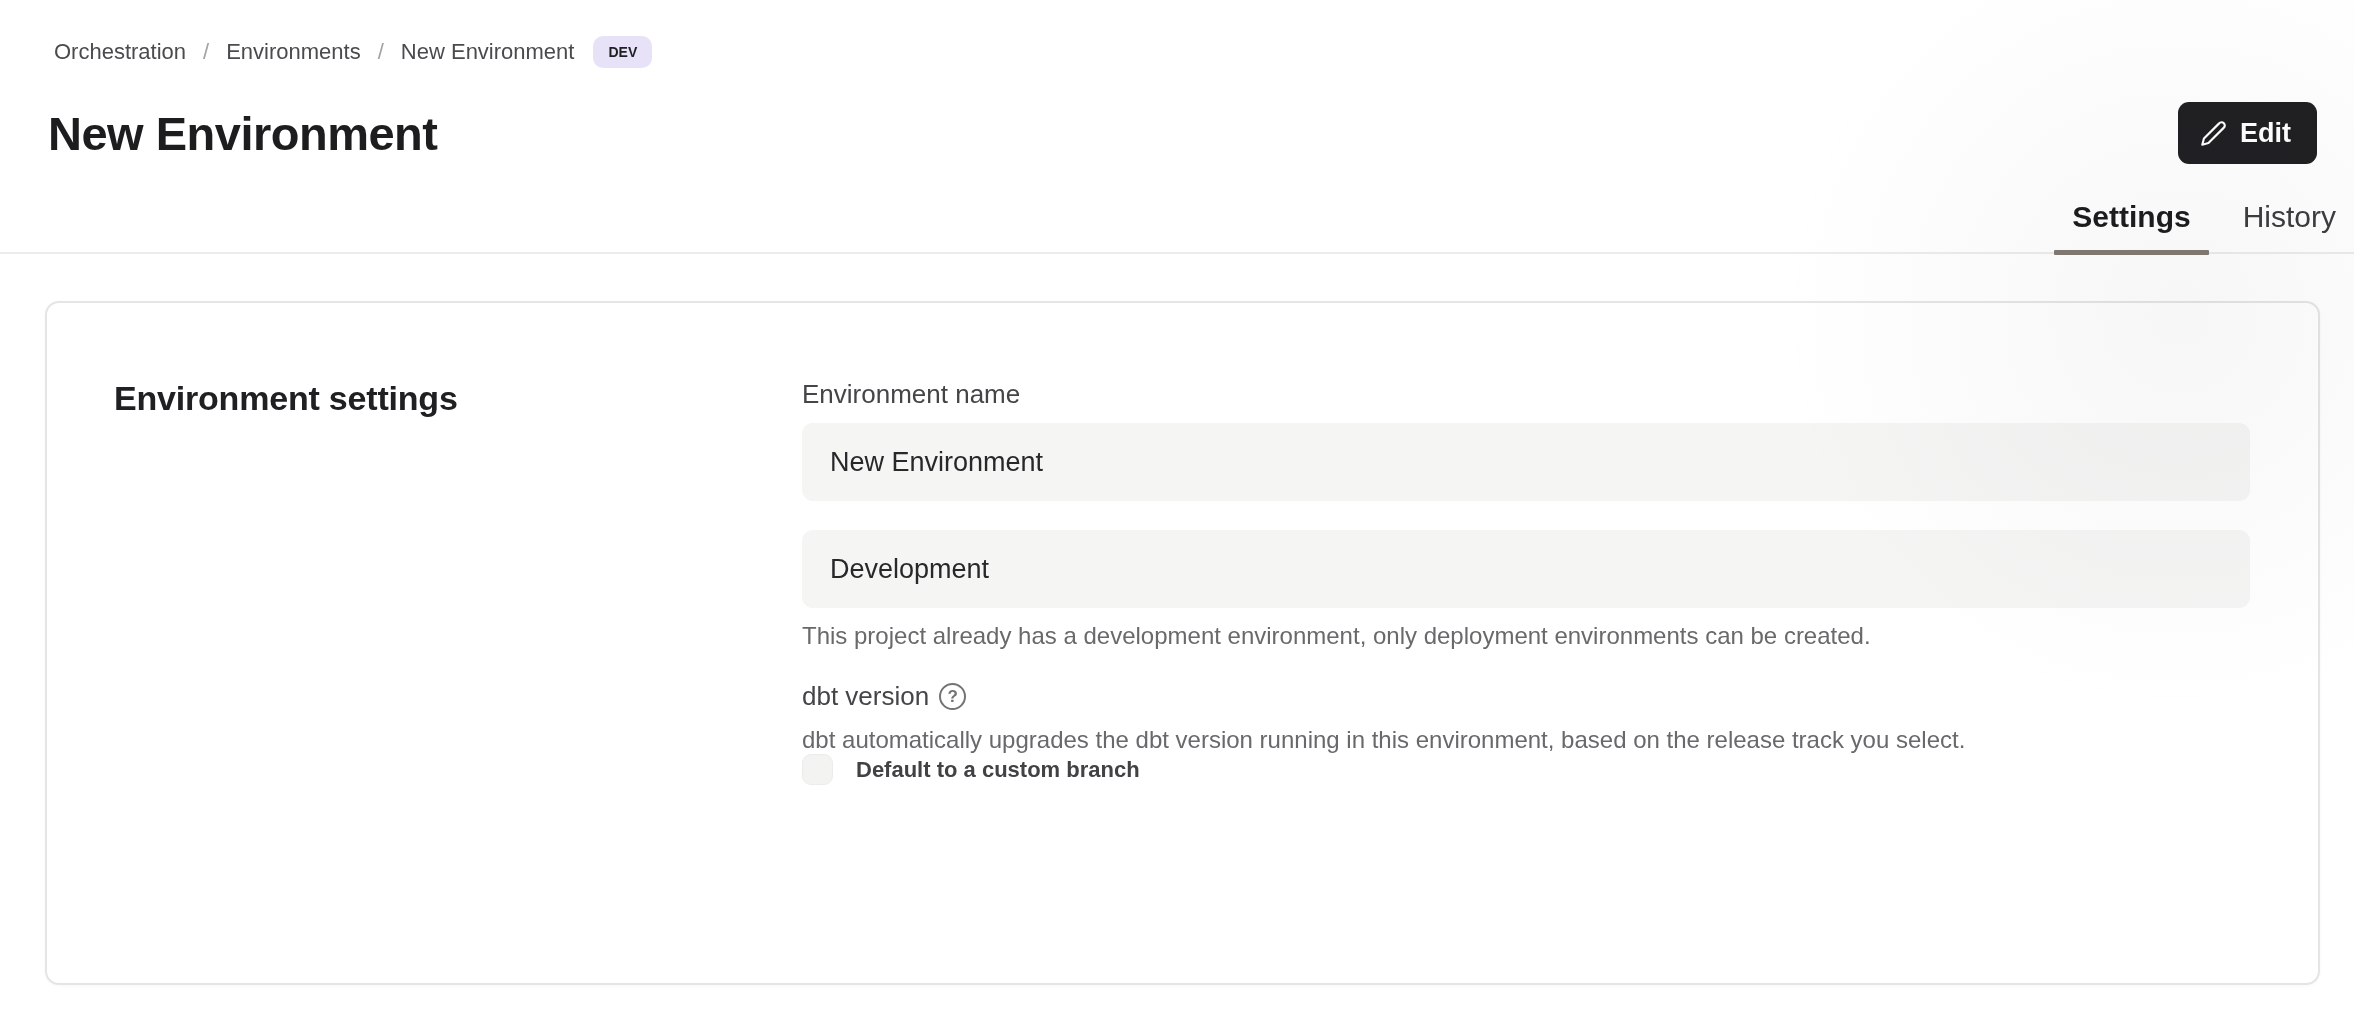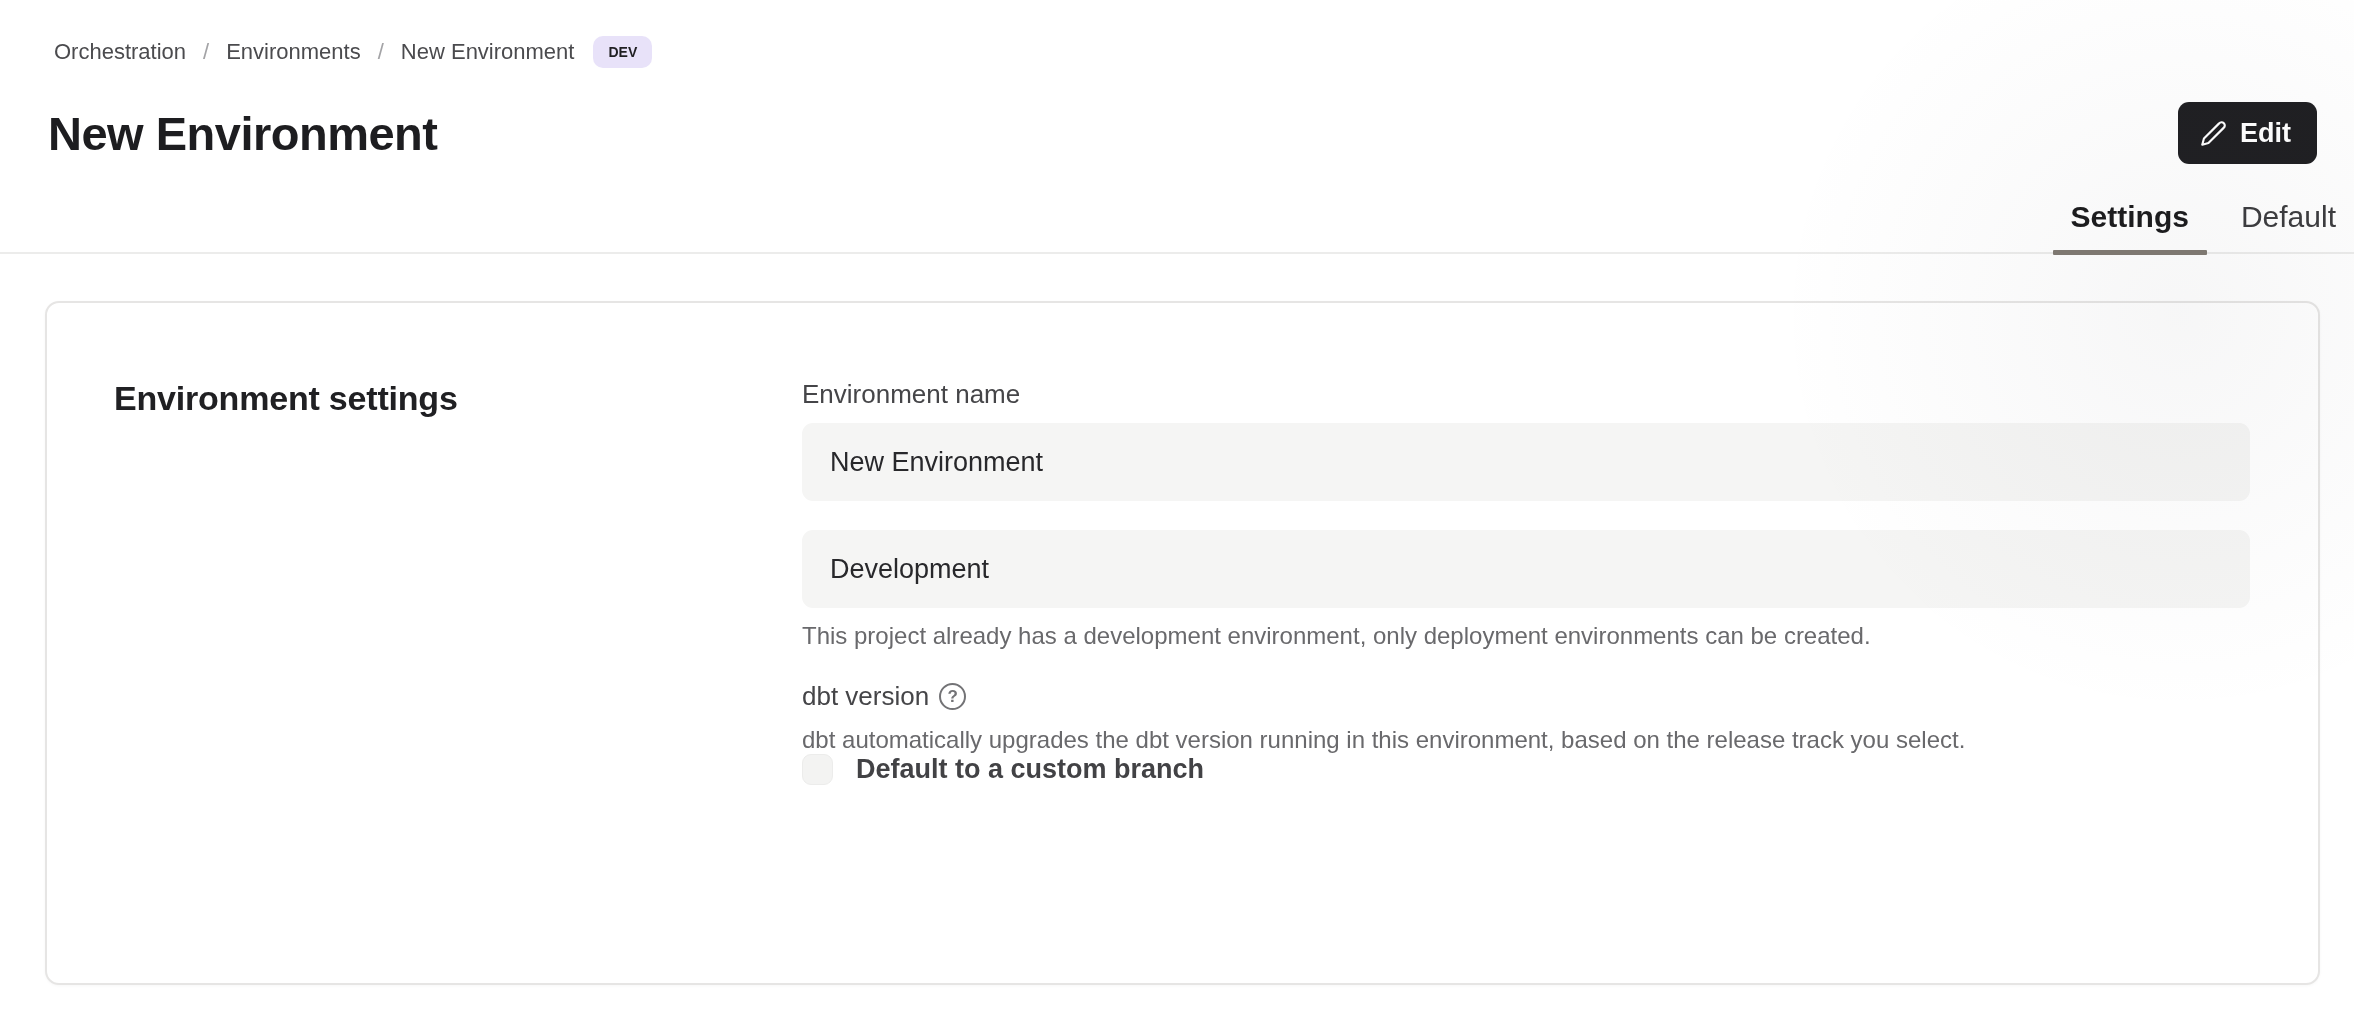--- a/index.html
+++ b/index.html
@@ -105,21 +105,21 @@
   .gap-a { margin-bottom: 29px; }
   .gap-b { margin-bottom: 31px; }
   .gap-c { }
 
   .checkbox-row { display: flex; align-items: center; gap: 23px; }
   .checkbox {
     width: 31px; height: 31px; border-radius: 9px;
     background: #f3f3f2; border: 1px solid #ececeb;
     cursor: pointer; flex-shrink: 0;
   }
-  .checkbox-label { font-size: 27px; font-weight: 600; color: #424245; cursor: pointer; }
+  .checkbox-label { font-size: 22px; font-weight: 600; color: #424245; cursor: pointer; }
 </style>
 </head>
 <body>
 
 <div class="page">
   <div class="glow"></div>
 
   <nav class="breadcrumb">
     <span class="crumb">Orchestration</span>
     <span class="sep">/</span>
@@ -139,21 +139,21 @@
       </span>
       <span>Edit</span>
     </button>
   </header>
 
   <div class="tabs">
     <div class="tab active">
       <span>Settings</span>
     </div>
     <div class="tab">
-      <span>Default</span>
+      <span>History</span>
     </div>
   </div>
 
   <section class="card">
     <div class="card-left">
       <h2>Environment settings</h2>
     </div>
 
     <div class="card-form">
 

